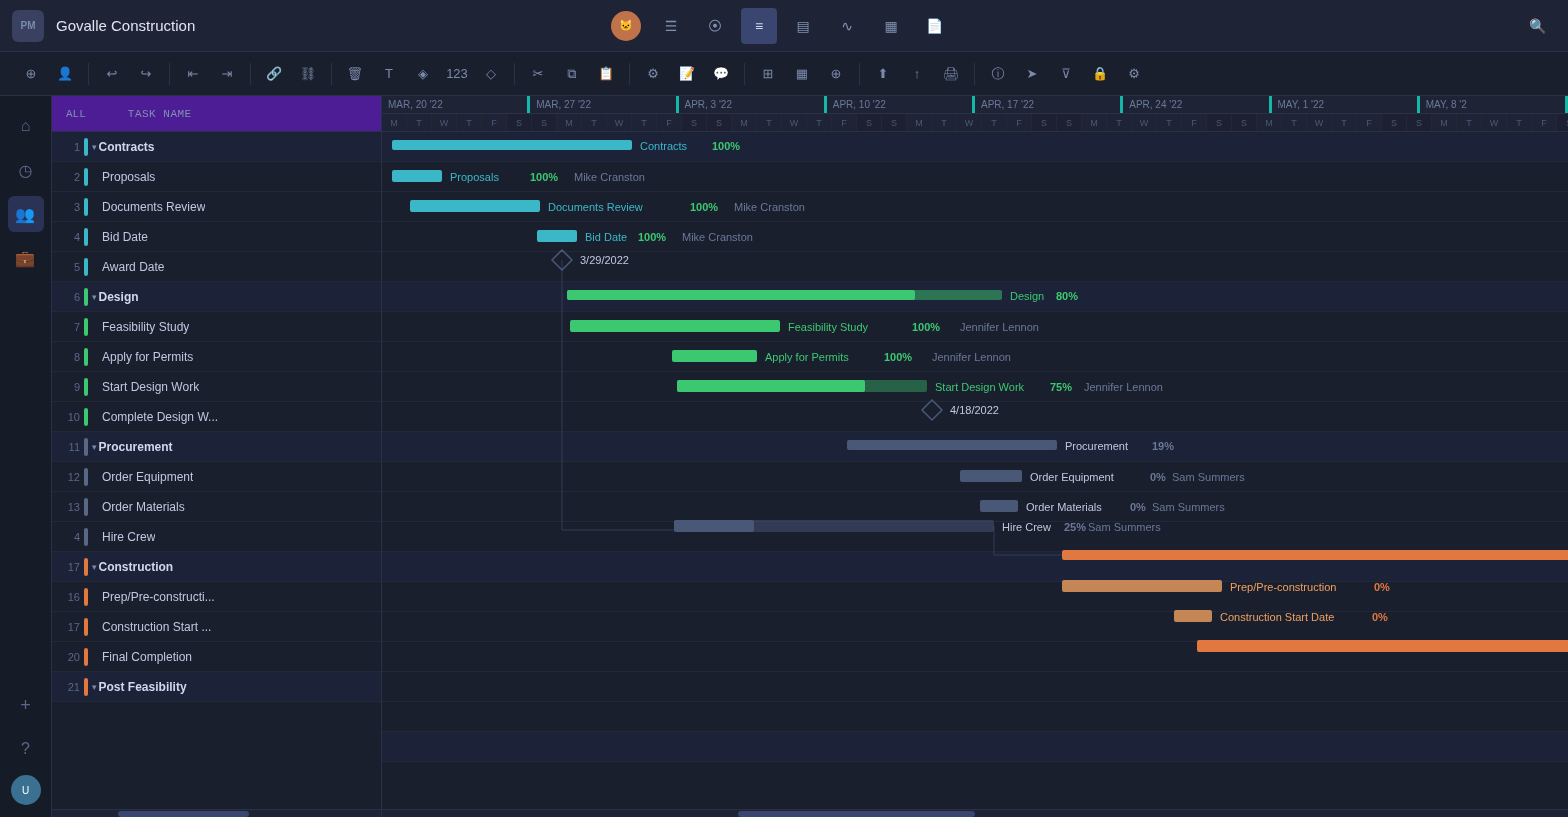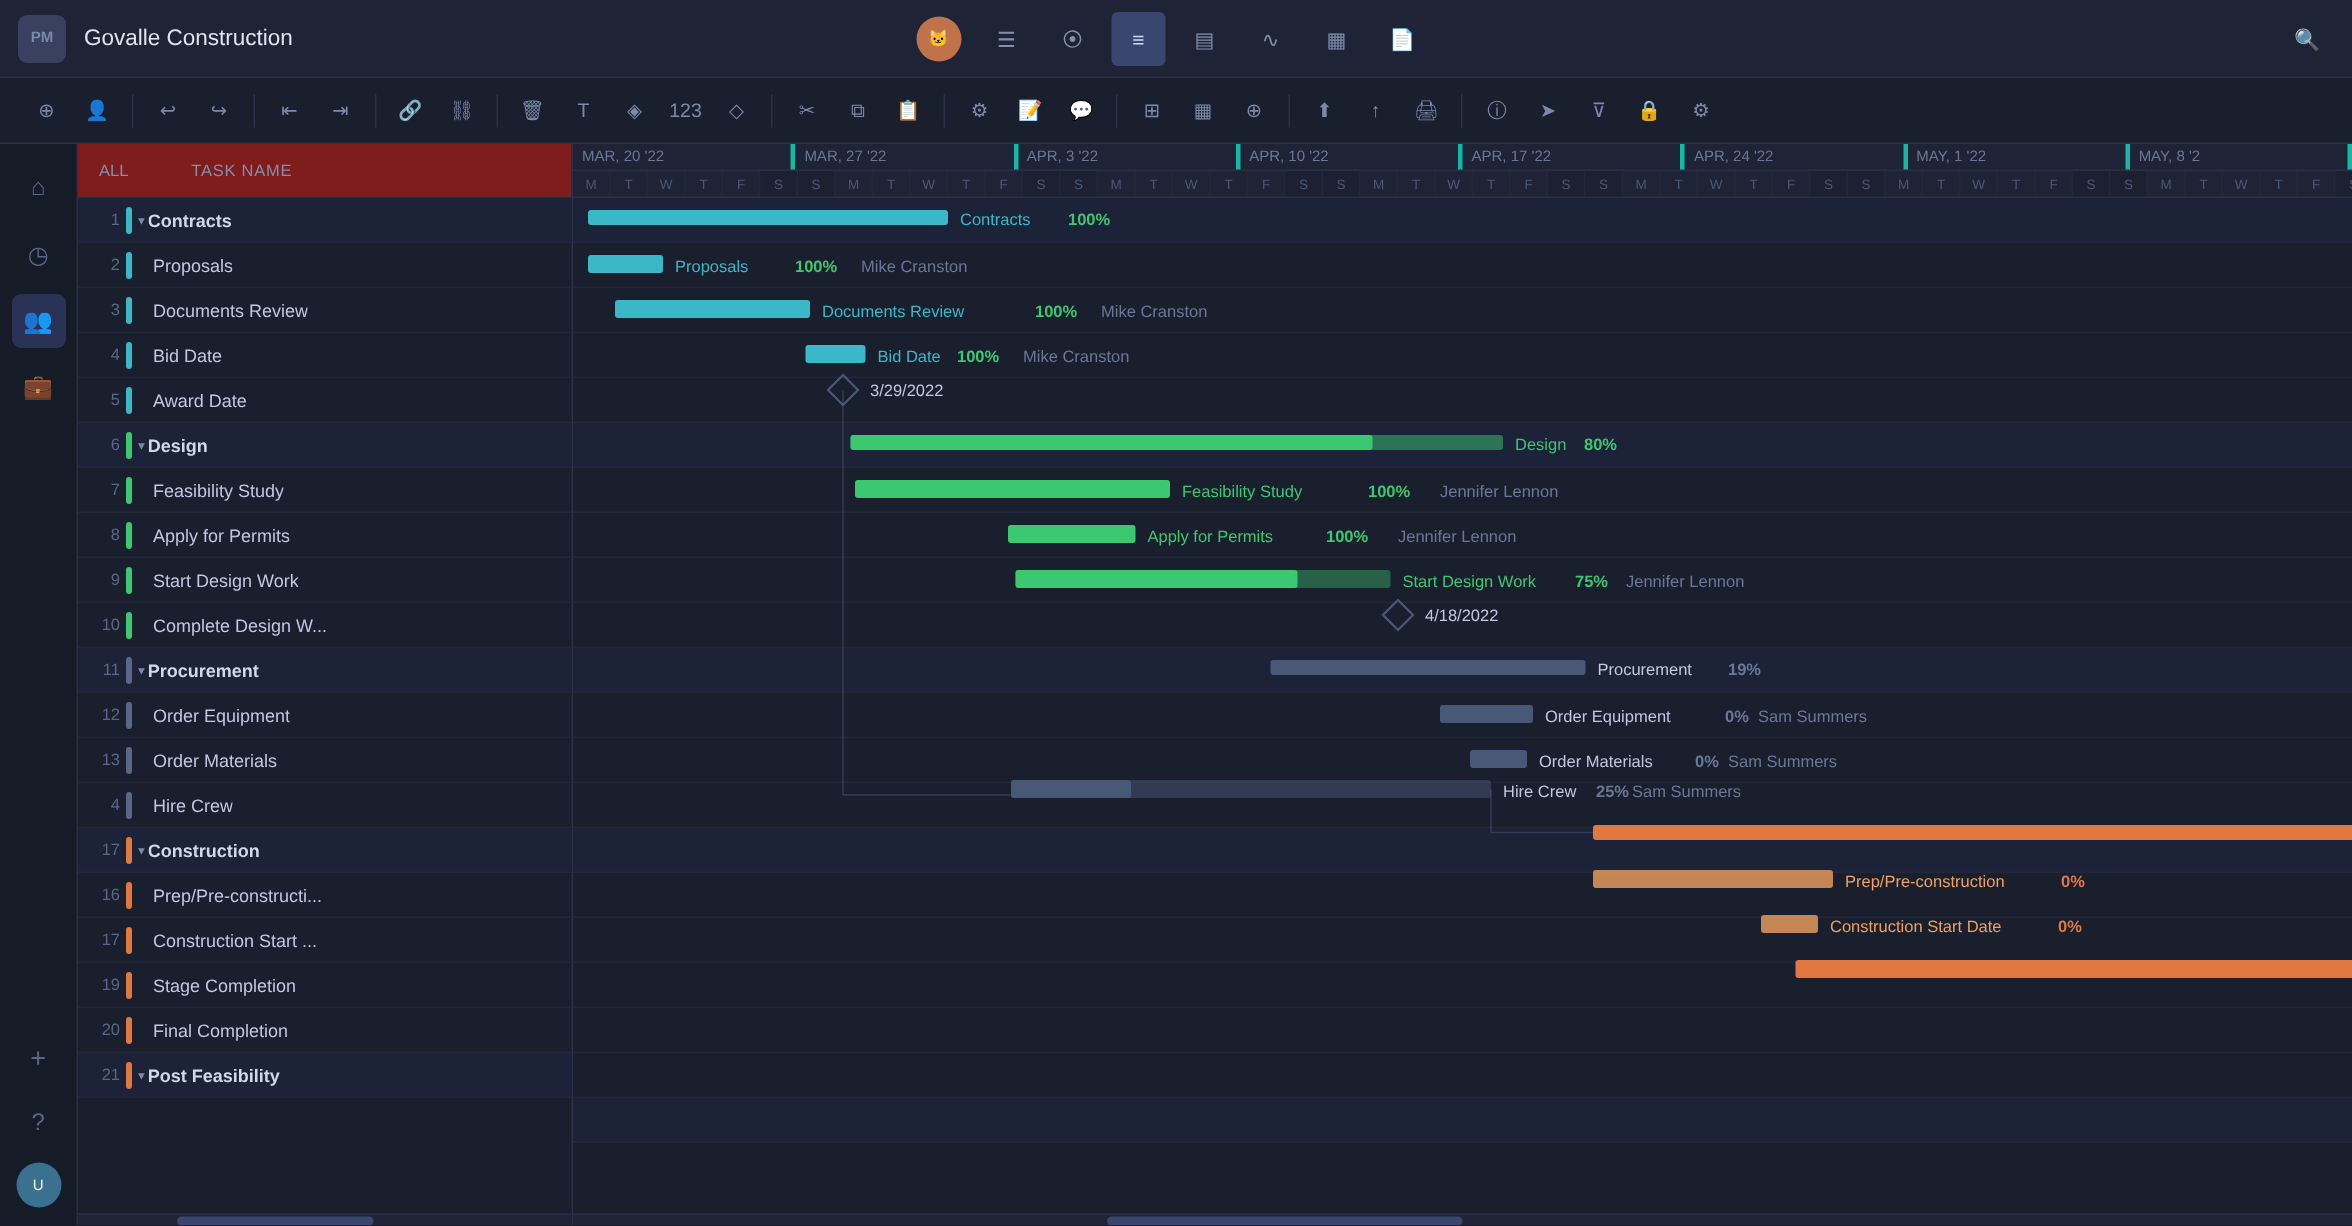--- a/index.html
+++ b/index.html
@@ -133,25 +133,26 @@
       border-right: 1px solid #2a3045;
       display: flex;
       flex-direction: column;
       overflow: hidden;
     }
 
     .task-header {
       display: flex;
       align-items: center;
       height: 36px;
-      background: #7f1d1d;
+      background: #4c1d95;
       border-bottom: 1px solid #2a3045;
       padding: 0 8px;
       gap: 4px;
       flex-shrink: 0;
+      font-family: Liberation Mono, monospace;
     }
     .task-header .all-btn {
       font-size: 11px;
       color: #8090b0;
       padding: 2px 6px;
       cursor: pointer;
     }
     .task-header .task-name-col {
       font-size: 11px;
       color: #8090b0;
@@ -498,26 +499,20 @@
       </div>
 
       <div class="task-row">
         <span class="task-num">17</span>
         <div class="task-bar-color" style="background:#e07840"></div>
         <span style="width:10px"></span>
         <span class="task-label">Construction Start ...</span>
       </div>
 
 
-      <div class="task-row">
-        <span class="task-num">19</span>
-        <div class="task-bar-color" style="background:#e07840"></div>
-        <span style="width:10px"></span>
-        <span class="task-label">Stage Completion</span>
-      </div>
 
       <div class="task-row">
         <span class="task-num">20</span>
         <div class="task-bar-color" style="background:#e07840"></div>
         <span style="width:10px"></span>
         <span class="task-label">Final Completion</span>
       </div>
 
       <div class="task-row group-row">
         <span class="task-num">21</span>

